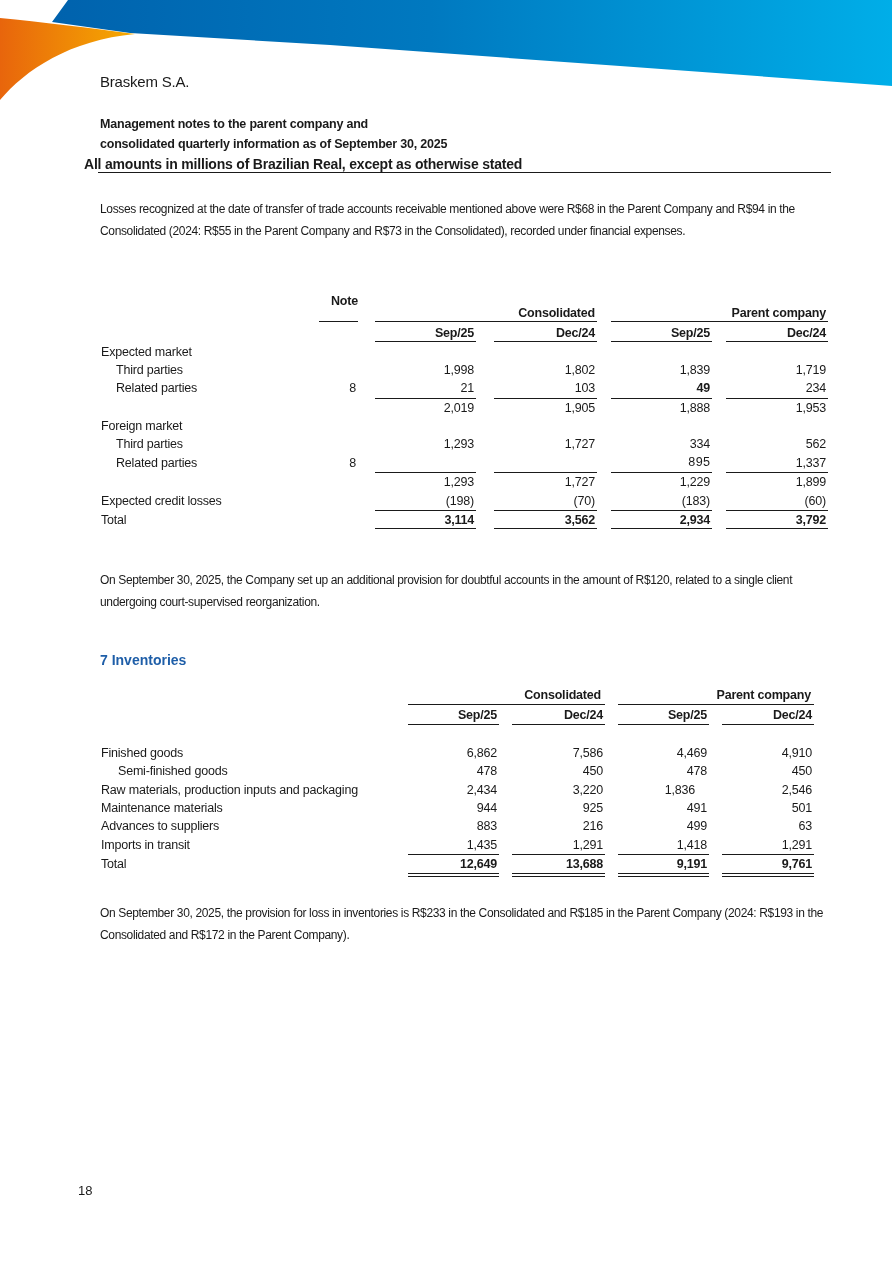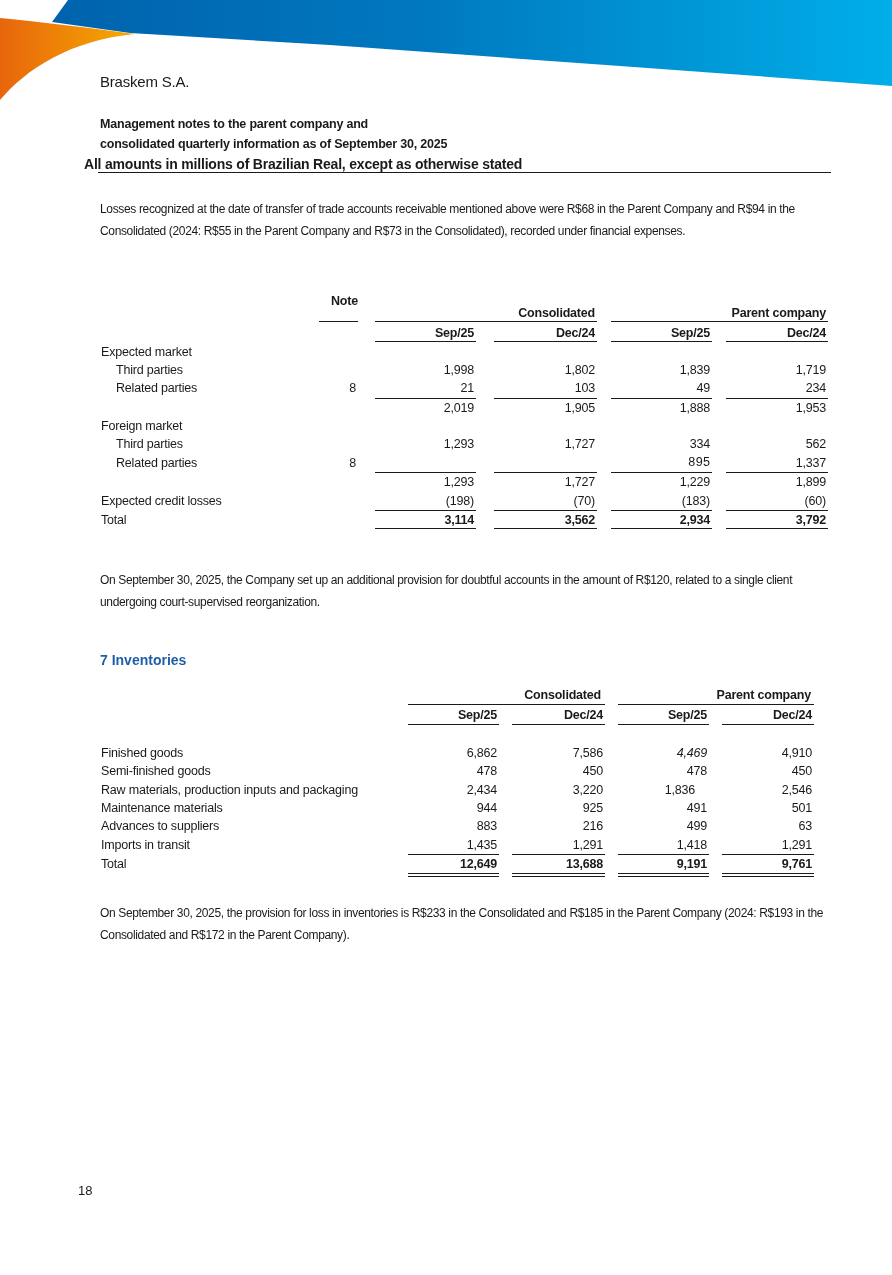--- a/index.html
+++ b/index.html
@@ -64,21 +64,21 @@
     <div class="cell" style="left:101px;top:345px;">Expected market</div>
     <div class="cell" style="left:116px;top:363px;">Third parties</div>
     <div class="cell r" style="left:375px;width:99px;top:363px;">1,998</div>
     <div class="cell r" style="left:494px;width:101px;top:363px;">1,802</div>
     <div class="cell r" style="left:611px;width:99px;top:363px;">1,839</div>
     <div class="cell r" style="left:726px;width:100px;top:363px;">1,719</div>
     <div class="cell" style="left:116px;top:381px;">Related parties</div>
     <div class="cell r" style="left:319px;width:37px;top:381px;">8</div>
     <div class="cell r" style="left:375px;width:99px;top:381px;">21</div>
     <div class="cell r" style="left:494px;width:101px;top:381px;">103</div>
-    <div class="cell r" style="left:611px;width:99px;top:381px;">49</div>
+    <div class="cell r" style="left:611px;width:99px;top:381px;font-weight:bold;">49</div>
     <div class="cell r" style="left:726px;width:100px;top:381px;">234</div>
     <div class="cell r" style="left:375px;width:99px;top:401px;">2,019</div>
     <div class="cell r" style="left:494px;width:101px;top:401px;">1,905</div>
     <div class="cell r" style="left:611px;width:99px;top:401px;">1,888</div>
     <div class="cell r" style="left:726px;width:100px;top:401px;">1,953</div>
     <div class="cell" style="left:101px;top:419px;">Foreign market</div>
     <div class="cell" style="left:116px;top:437px;">Third parties</div>
     <div class="cell r" style="left:375px;width:99px;top:437px;">1,293</div>
     <div class="cell r" style="left:494px;width:101px;top:437px;">1,727</div>
     <div class="cell r" style="left:611px;width:99px;top:437px;">334</div>
@@ -132,23 +132,23 @@
     <div class="ln" style="left:408px;top:724px;width:91px;"></div>
     <div class="cell r b" style="left:512px;width:91px;top:708px;">Dec/24</div>
     <div class="ln" style="left:512px;top:724px;width:93px;"></div>
     <div class="cell r b" style="left:618px;width:89px;top:708px;">Sep/25</div>
     <div class="ln" style="left:618px;top:724px;width:91px;"></div>
     <div class="cell r b" style="left:722px;width:90px;top:708px;">Dec/24</div>
     <div class="ln" style="left:722px;top:724px;width:92px;"></div>
     <div class="cell" style="left:101px;top:746px;">Finished goods</div>
     <div class="cell r" style="left:408px;width:89px;top:746px;">6,862</div>
     <div class="cell r" style="left:512px;width:91px;top:746px;">7,586</div>
-    <div class="cell r" style="left:618px;width:89px;top:746px;font-style:italic;">4,469</div>
+    <div class="cell r" style="left:618px;width:89px;top:746px;">4,469</div>
     <div class="cell r" style="left:722px;width:90px;top:746px;">4,910</div>
-    <div class="cell" style="left:101px;top:764px;">Semi-finished goods</div>
+    <div class="cell" style="left:118px;top:764px;">Semi-finished goods</div>
     <div class="cell r" style="left:408px;width:89px;top:764px;">478</div>
     <div class="cell r" style="left:512px;width:91px;top:764px;">450</div>
     <div class="cell r" style="left:618px;width:89px;top:764px;">478</div>
     <div class="cell r" style="left:722px;width:90px;top:764px;">450</div>
     <div class="cell" style="left:101px;top:783px;">Raw materials, production inputs and packaging</div>
     <div class="cell r" style="left:408px;width:89px;top:783px;">2,434</div>
     <div class="cell r" style="left:512px;width:91px;top:783px;">3,220</div>
     <div class="cell r" style="left:606px;width:89px;top:783px;">1,836</div>
     <div class="cell r" style="left:722px;width:90px;top:783px;">2,546</div>
     <div class="cell" style="left:101px;top:801px;">Maintenance materials</div>

